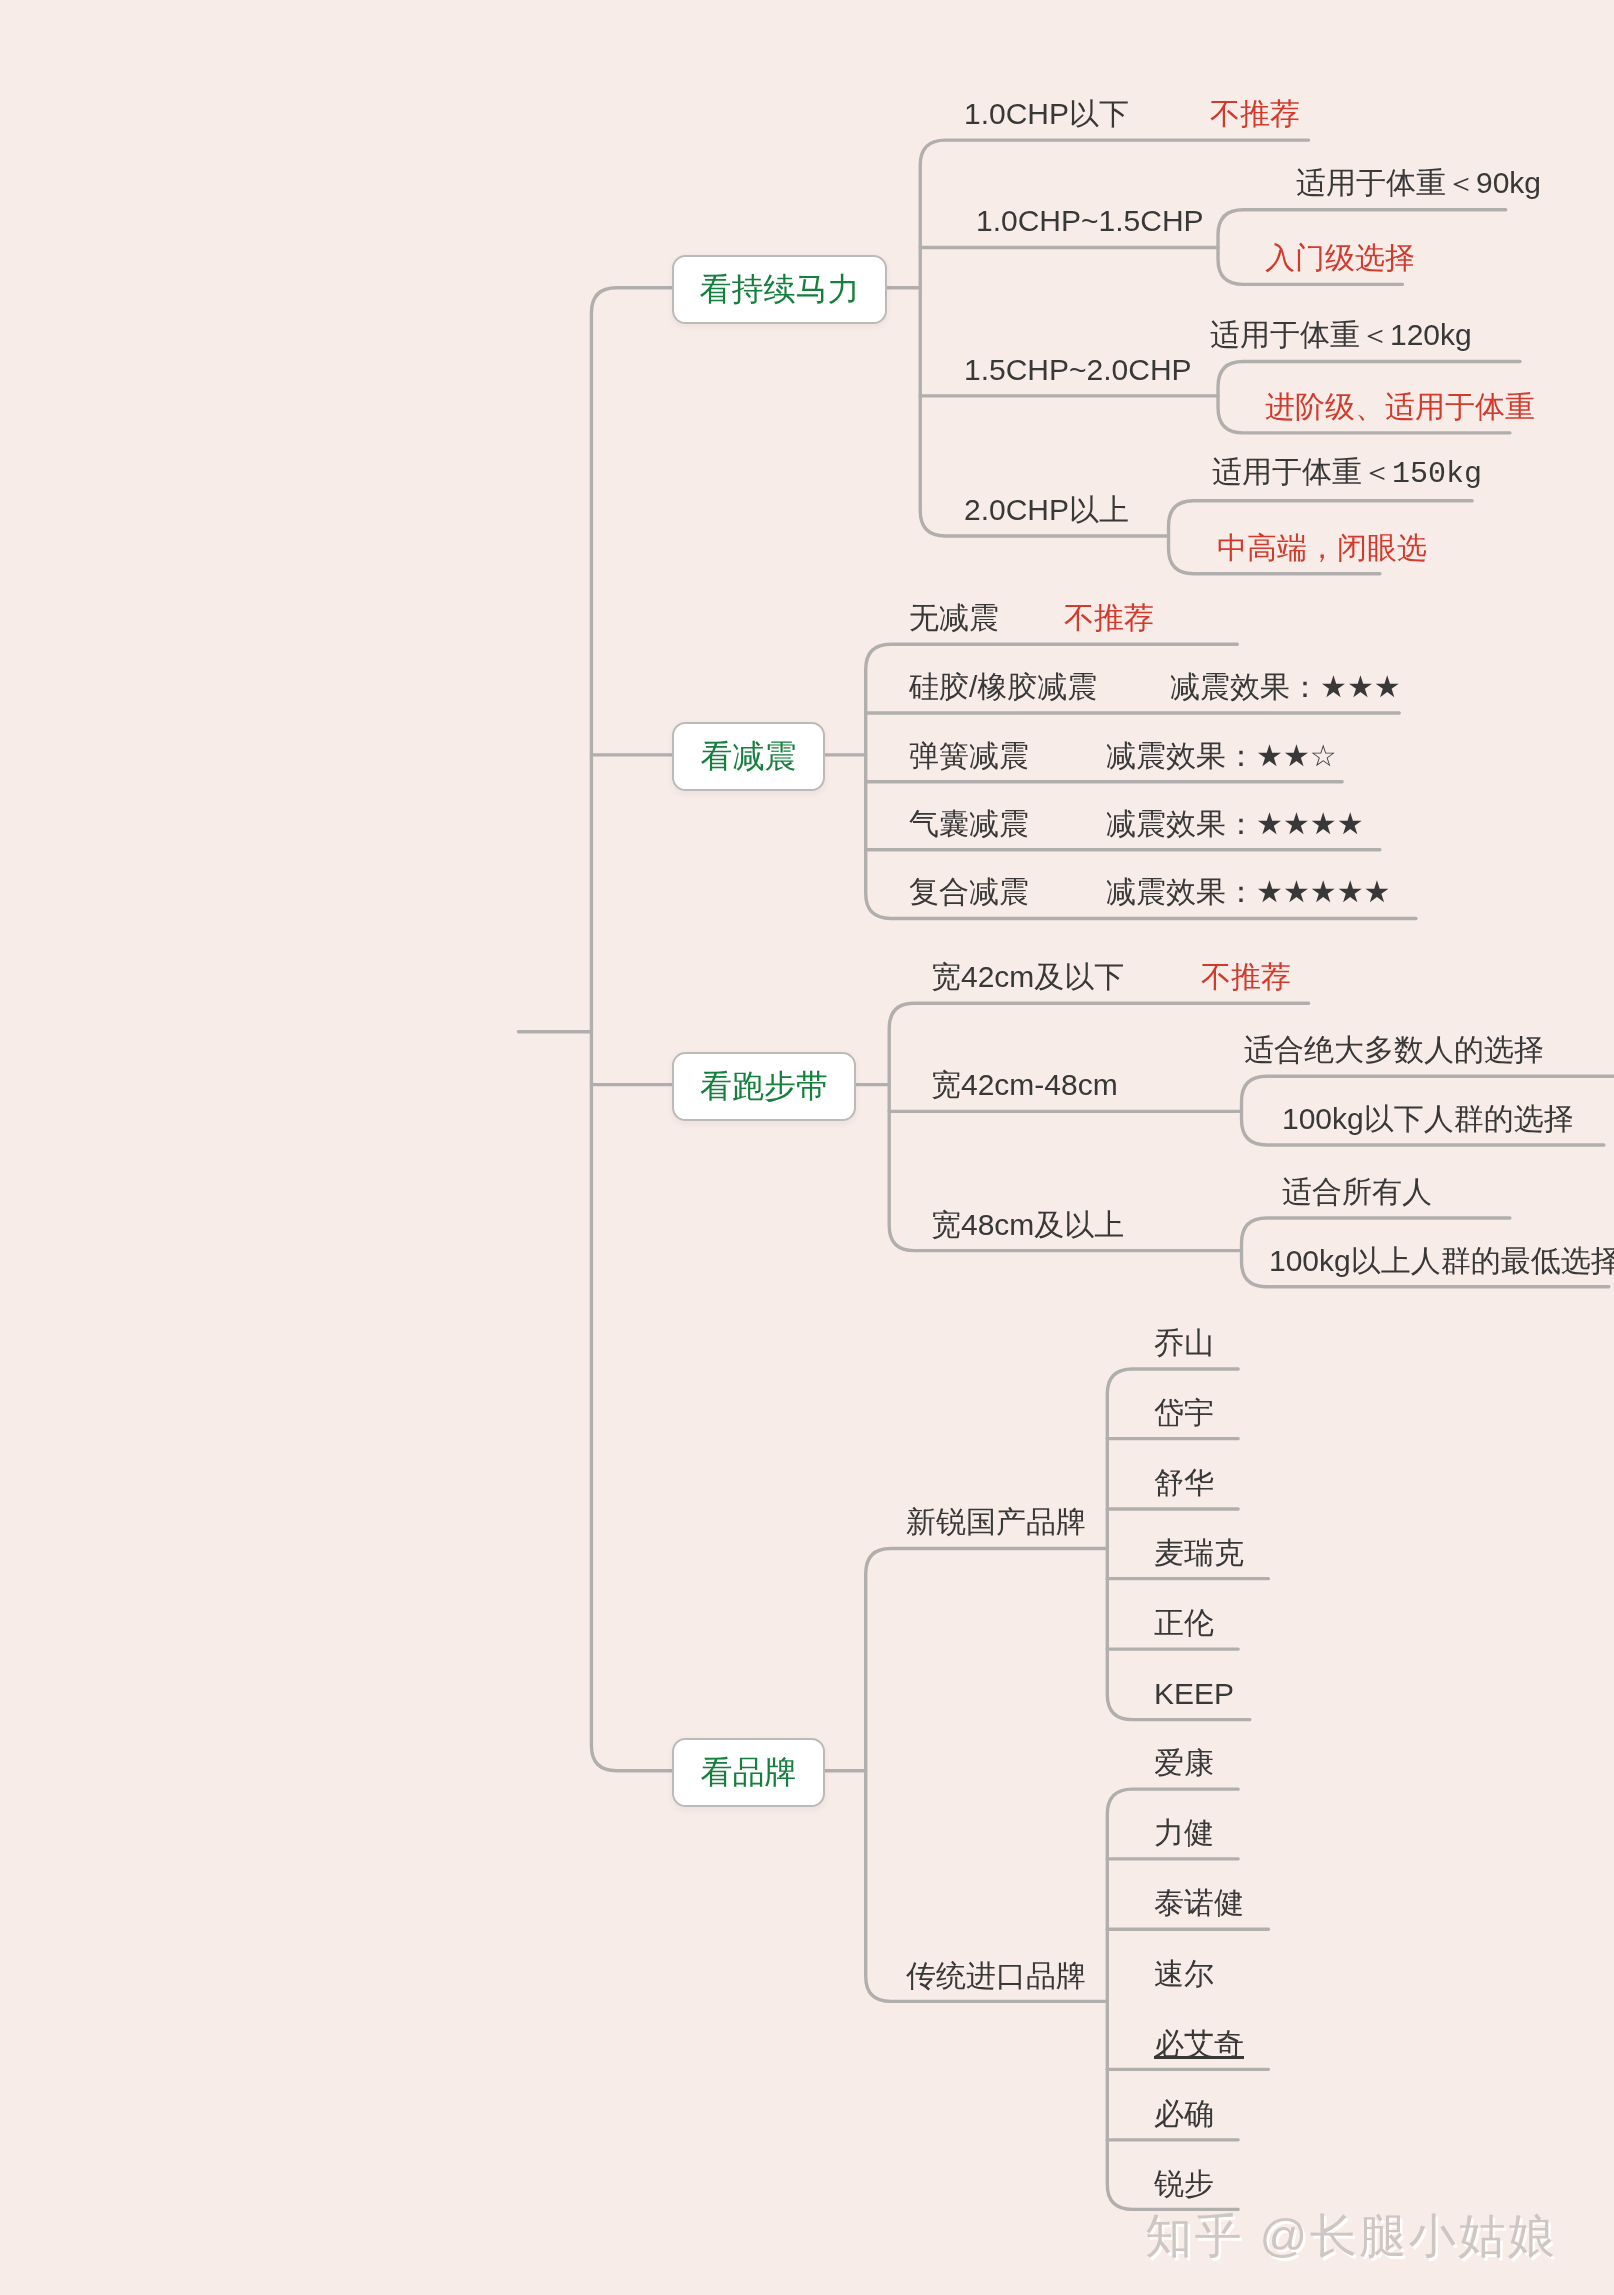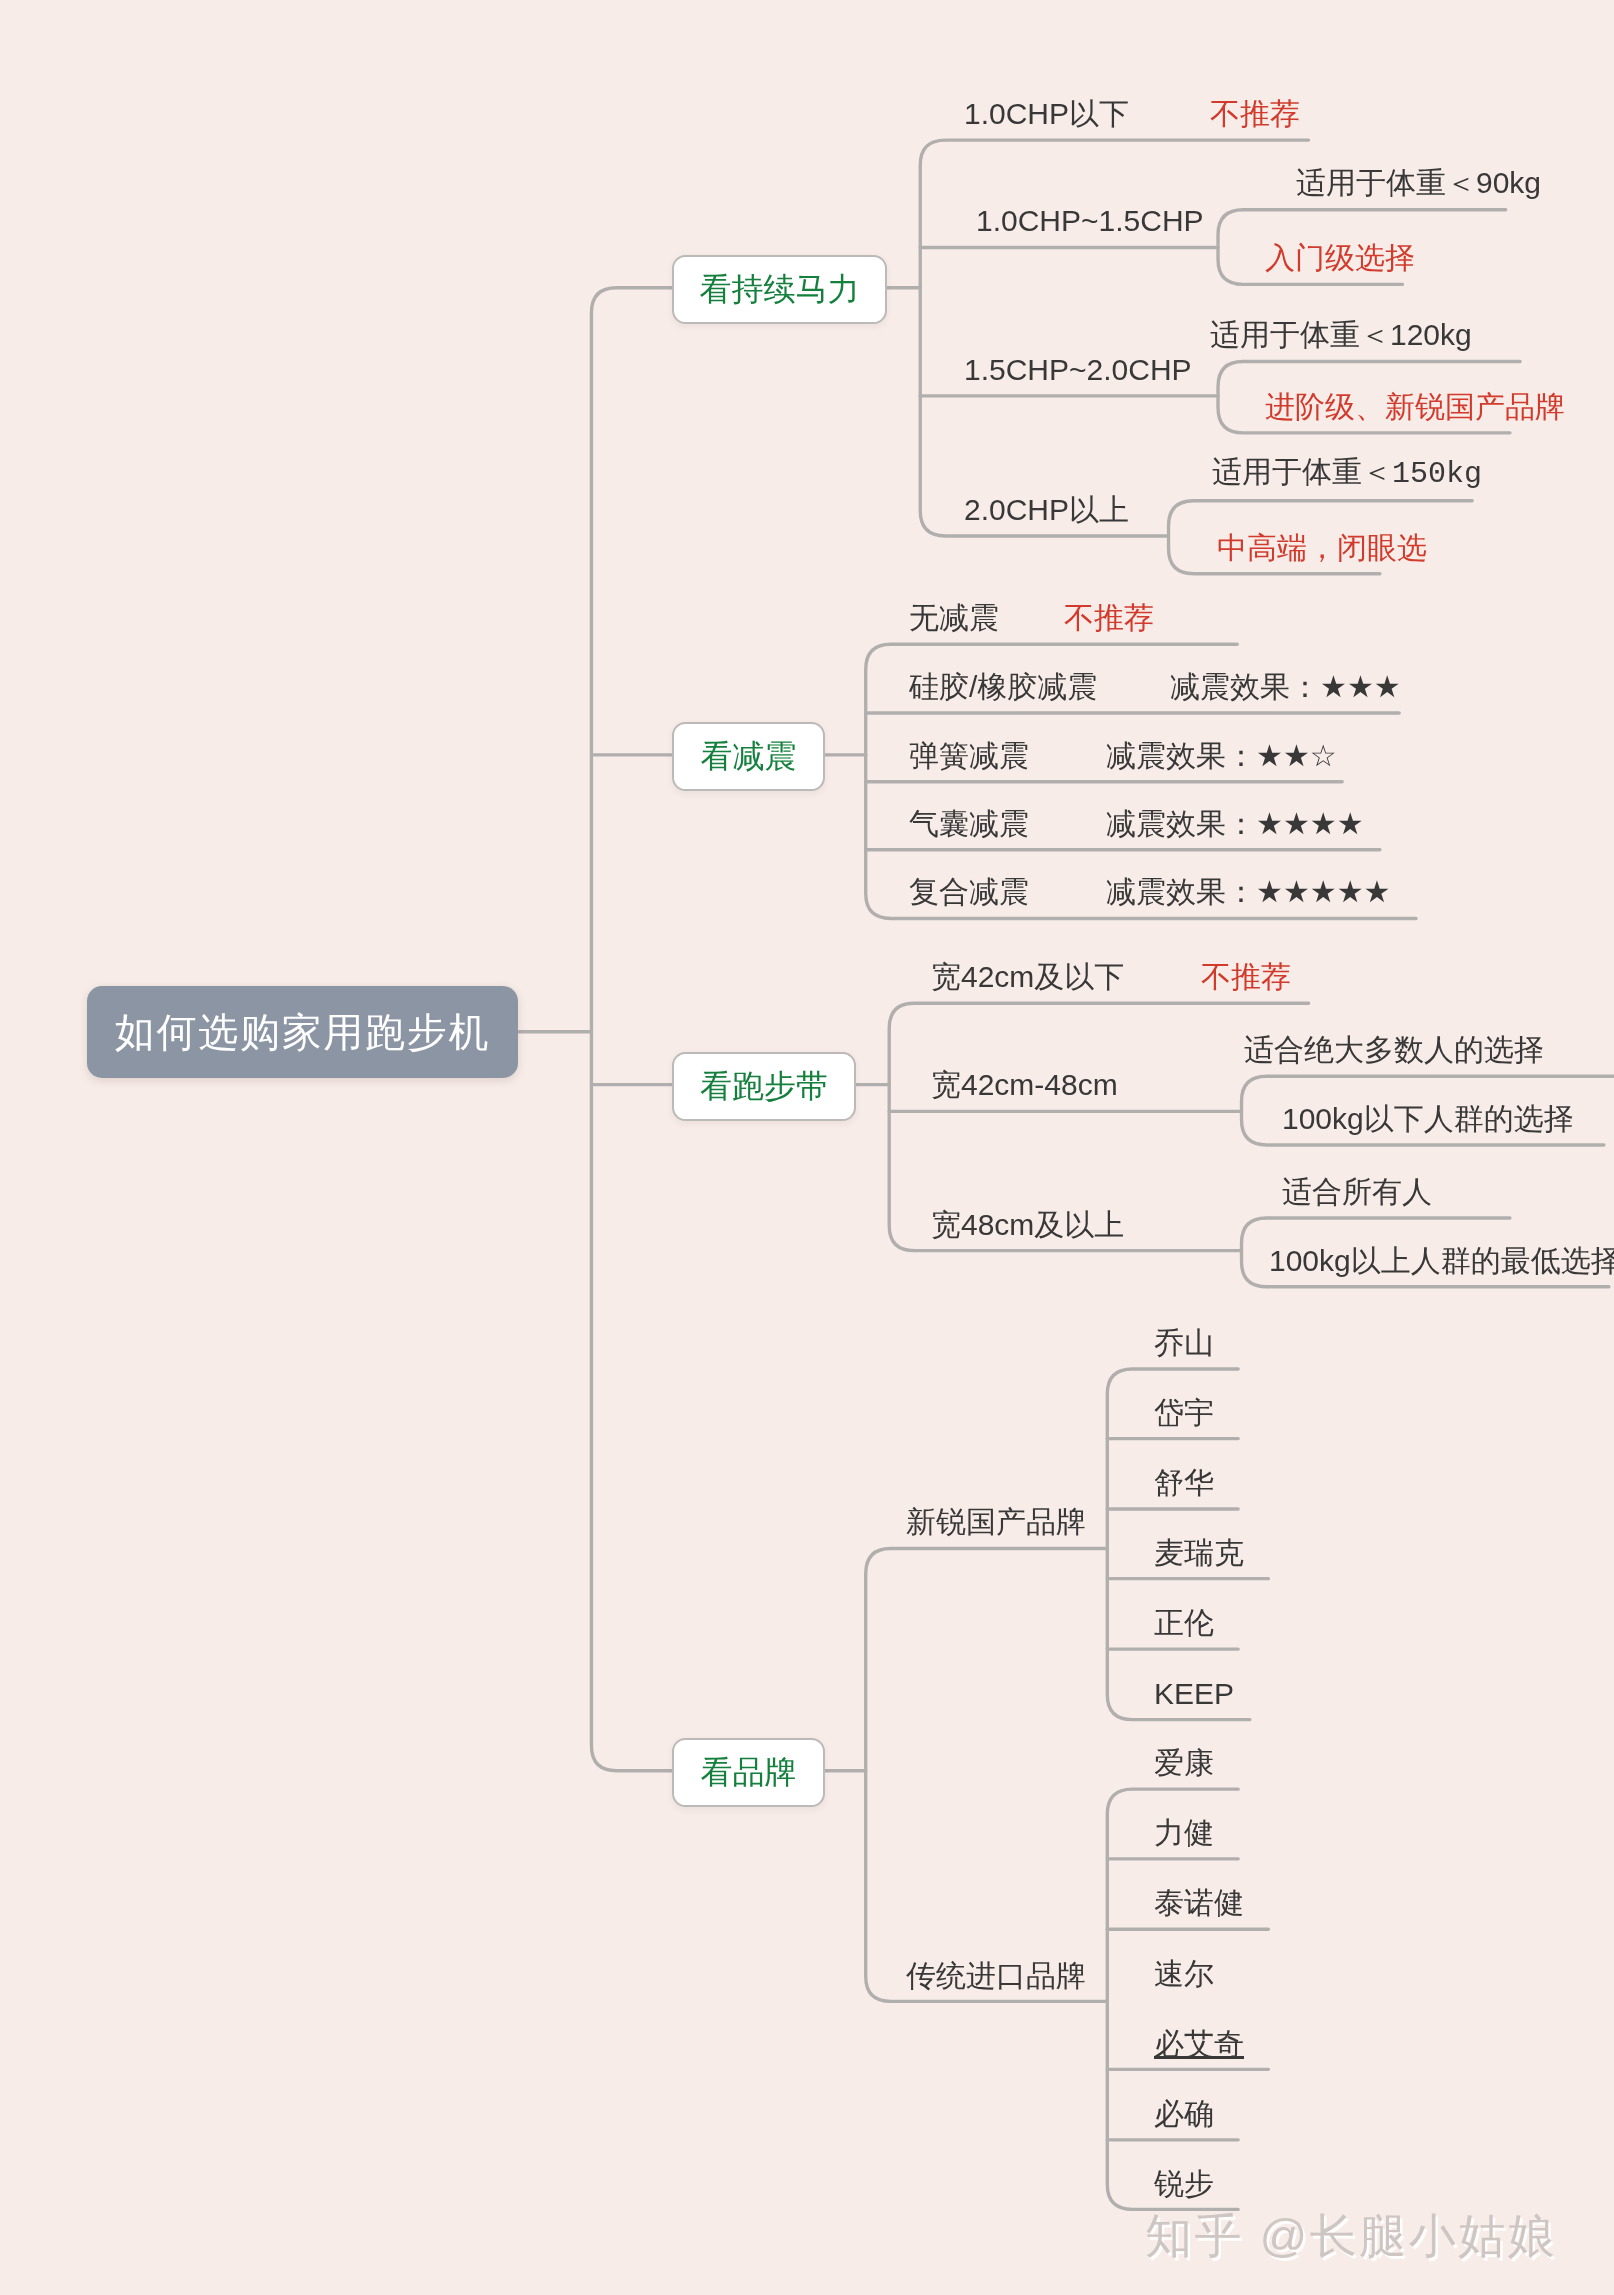--- a/index.html
+++ b/index.html
@@ -90,35 +90,34 @@
     <path d="M1320 1799 L1476 1799"></path>
     <path d="M1320 1882 L1512 1882"></path>
     <path d="M1320 1966 L1476 1966"></path>
     <path d="M1476 2133 L1350 2133 Q1320 2133 1320 2163 L1320 2604 Q1320 2634 1350 2634 L1476 2634"></path>
     <path d="M1320 2216 L1476 2216"></path>
     <path d="M1320 2300 L1512 2300"></path>
     <path d="M1320 2467 L1512 2467"></path>
     <path d="M1320 2551 L1476 2551"></path>
   </svg>
 
-  <div class="box root" style="left:87px;top:986px;width:431px;height:92px;">如何选购家用跑步机</div>
 
   <div class="box" style="left:672px;top:255px;width:211px;height:65px;">看持续马力</div>
   <div class="box" style="left:672px;top:722px;width:149px;height:65px;">看减震</div>
   <div class="box" style="left:672px;top:1052px;width:180px;height:65px;">看跑步带</div>
   <div class="box" style="left:672px;top:1738px;width:149px;height:65px;">看品牌</div>
 
   <div class="leaf" style="left:964px;top:95px;">1.0CHP以下</div>
   <div class="leaf red" style="left:1210px;top:95px;">不推荐</div>
   <div class="leaf" style="left:1261px;top:164px;margin-left:35px;">适用于体重＜90kg</div>
   <div class="leaf" style="left:976px;top:202px;">1.0CHP~1.5CHP</div>
   <div class="leaf red" style="left:1265px;top:239px;">入门级选择</div>
   <div class="leaf" style="left:1210px;top:316px;">适用于体重＜120kg</div>
   <div class="leaf" style="left:964px;top:351px;">1.5CHP~2.0CHP</div>
-  <div class="leaf red" style="left:1265px;top:388px;">进阶级、新锐国产品牌</div>
+  <div class="leaf red" style="left:1265px;top:388px;">进阶级、适用于体重</div>
   <div class="leaf" style="left:1212px;top:456px;font-family:Liberation Mono, monospace;">适用于体重＜150kg</div>
   <div class="leaf" style="left:964px;top:491px;">2.0CHP以上</div>
   <div class="leaf red" style="left:1217px;top:529px;">中高端，闭眼选</div>
 
   <div class="leaf" style="left:909px;top:599px;">无减震</div>
   <div class="leaf red" style="left:1064px;top:599px;">不推荐</div>
   <div class="leaf" style="left:909px;top:668px;">硅胶/橡胶减震</div>
   <div class="leaf" style="left:1170px;top:668px;">减震效果：★★★</div>
   <div class="leaf" style="left:909px;top:737px;">弹簧减震</div>
   <div class="leaf" style="left:1106px;top:737px;">减震效果：★★☆</div>

